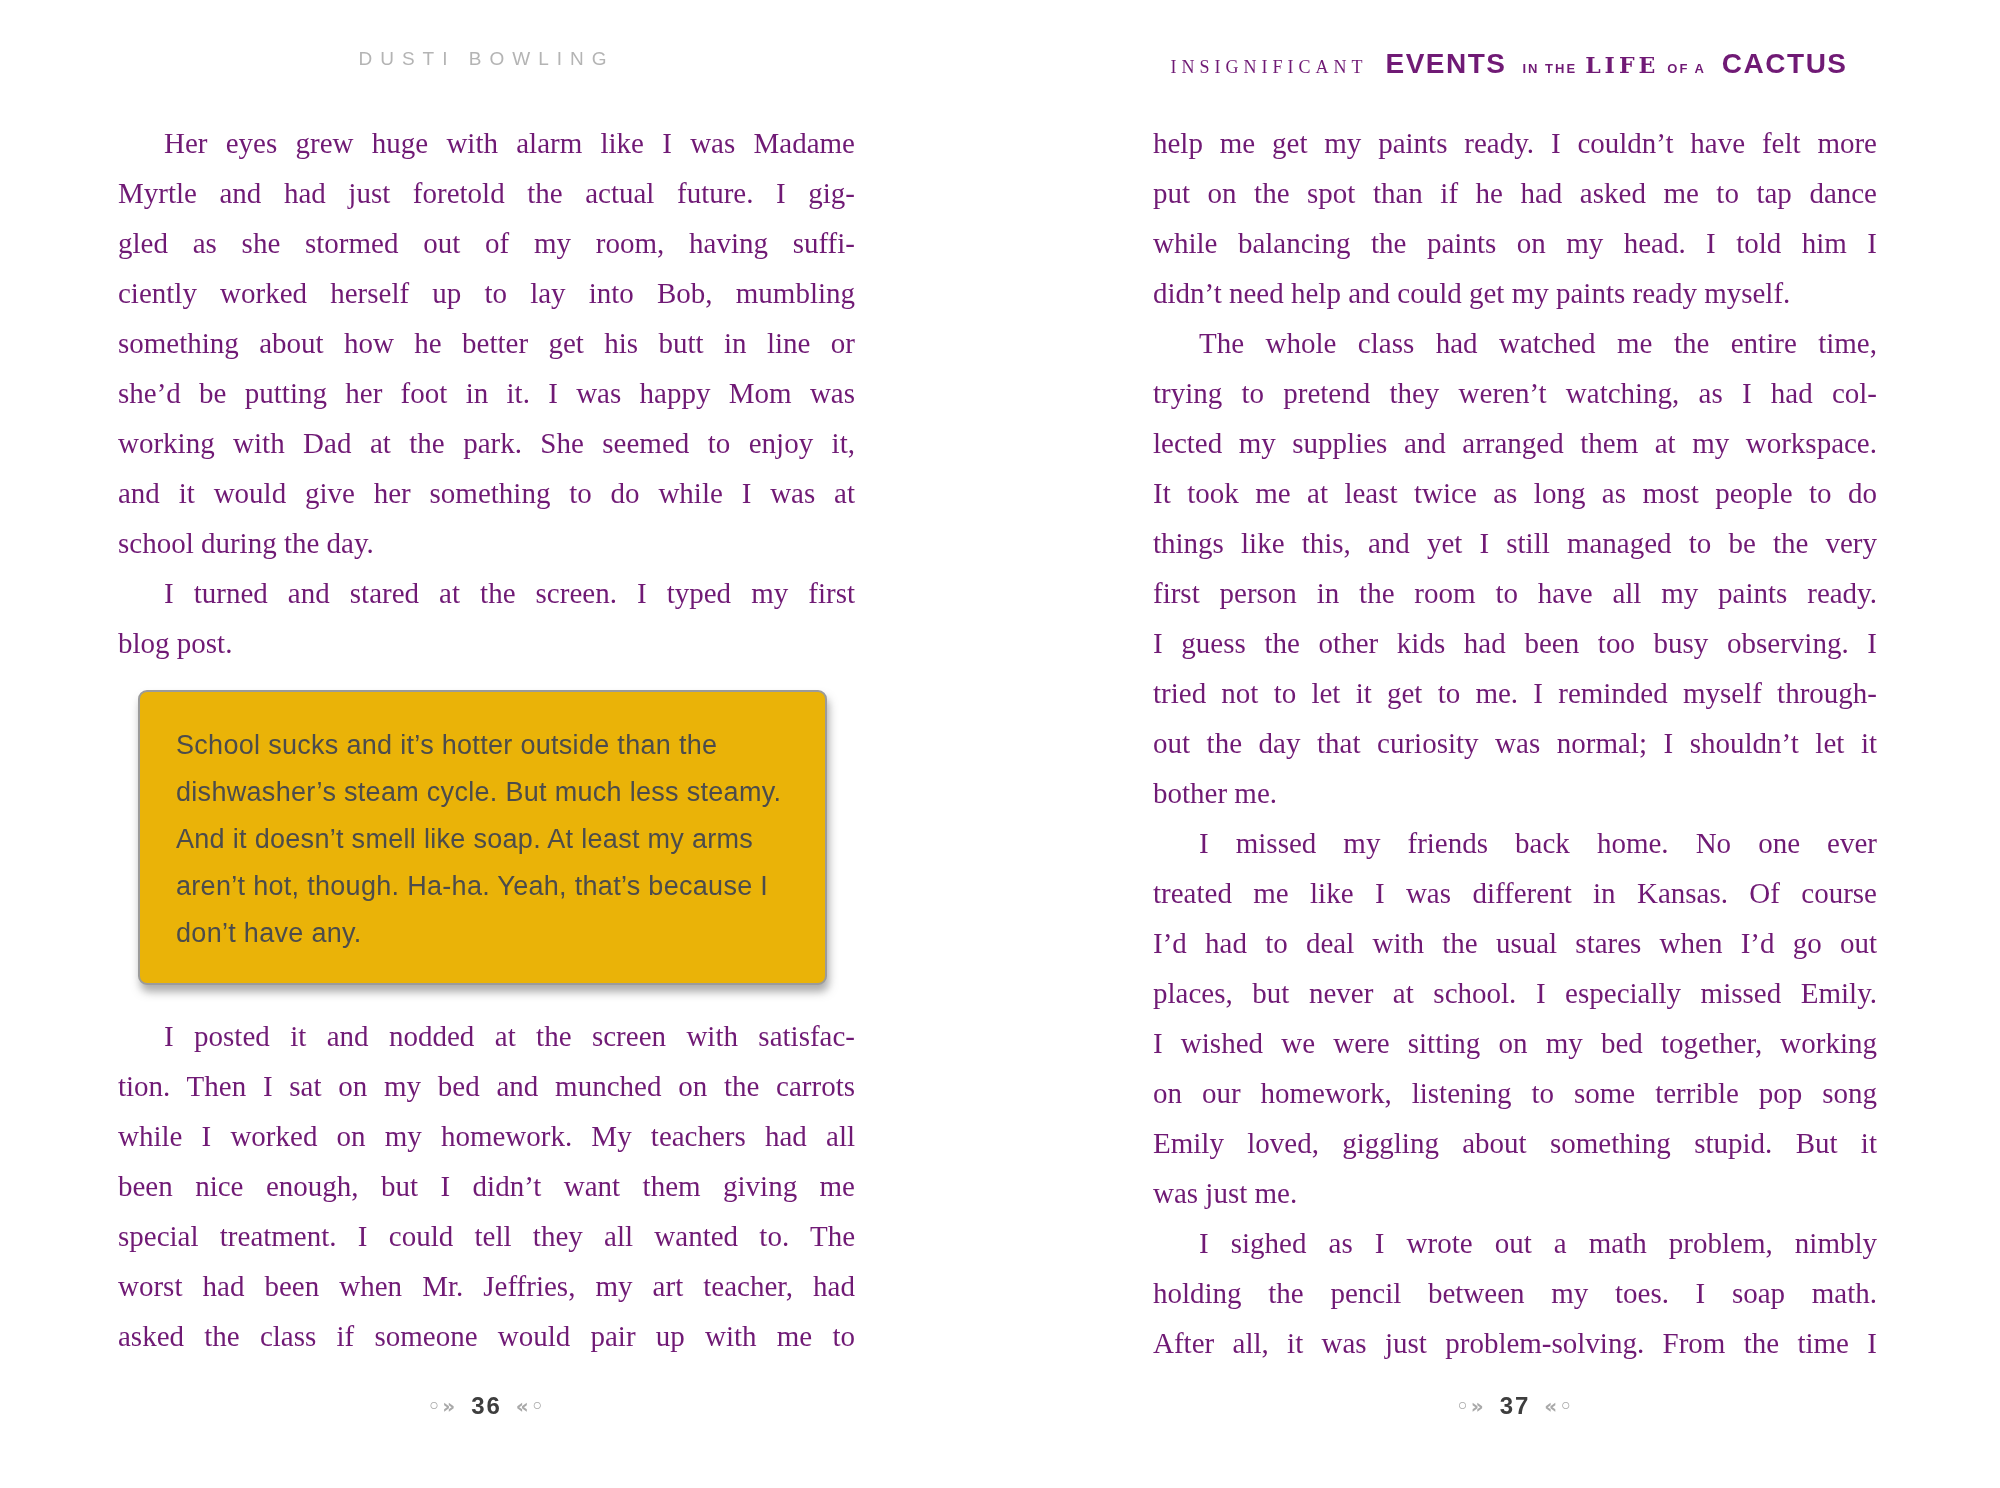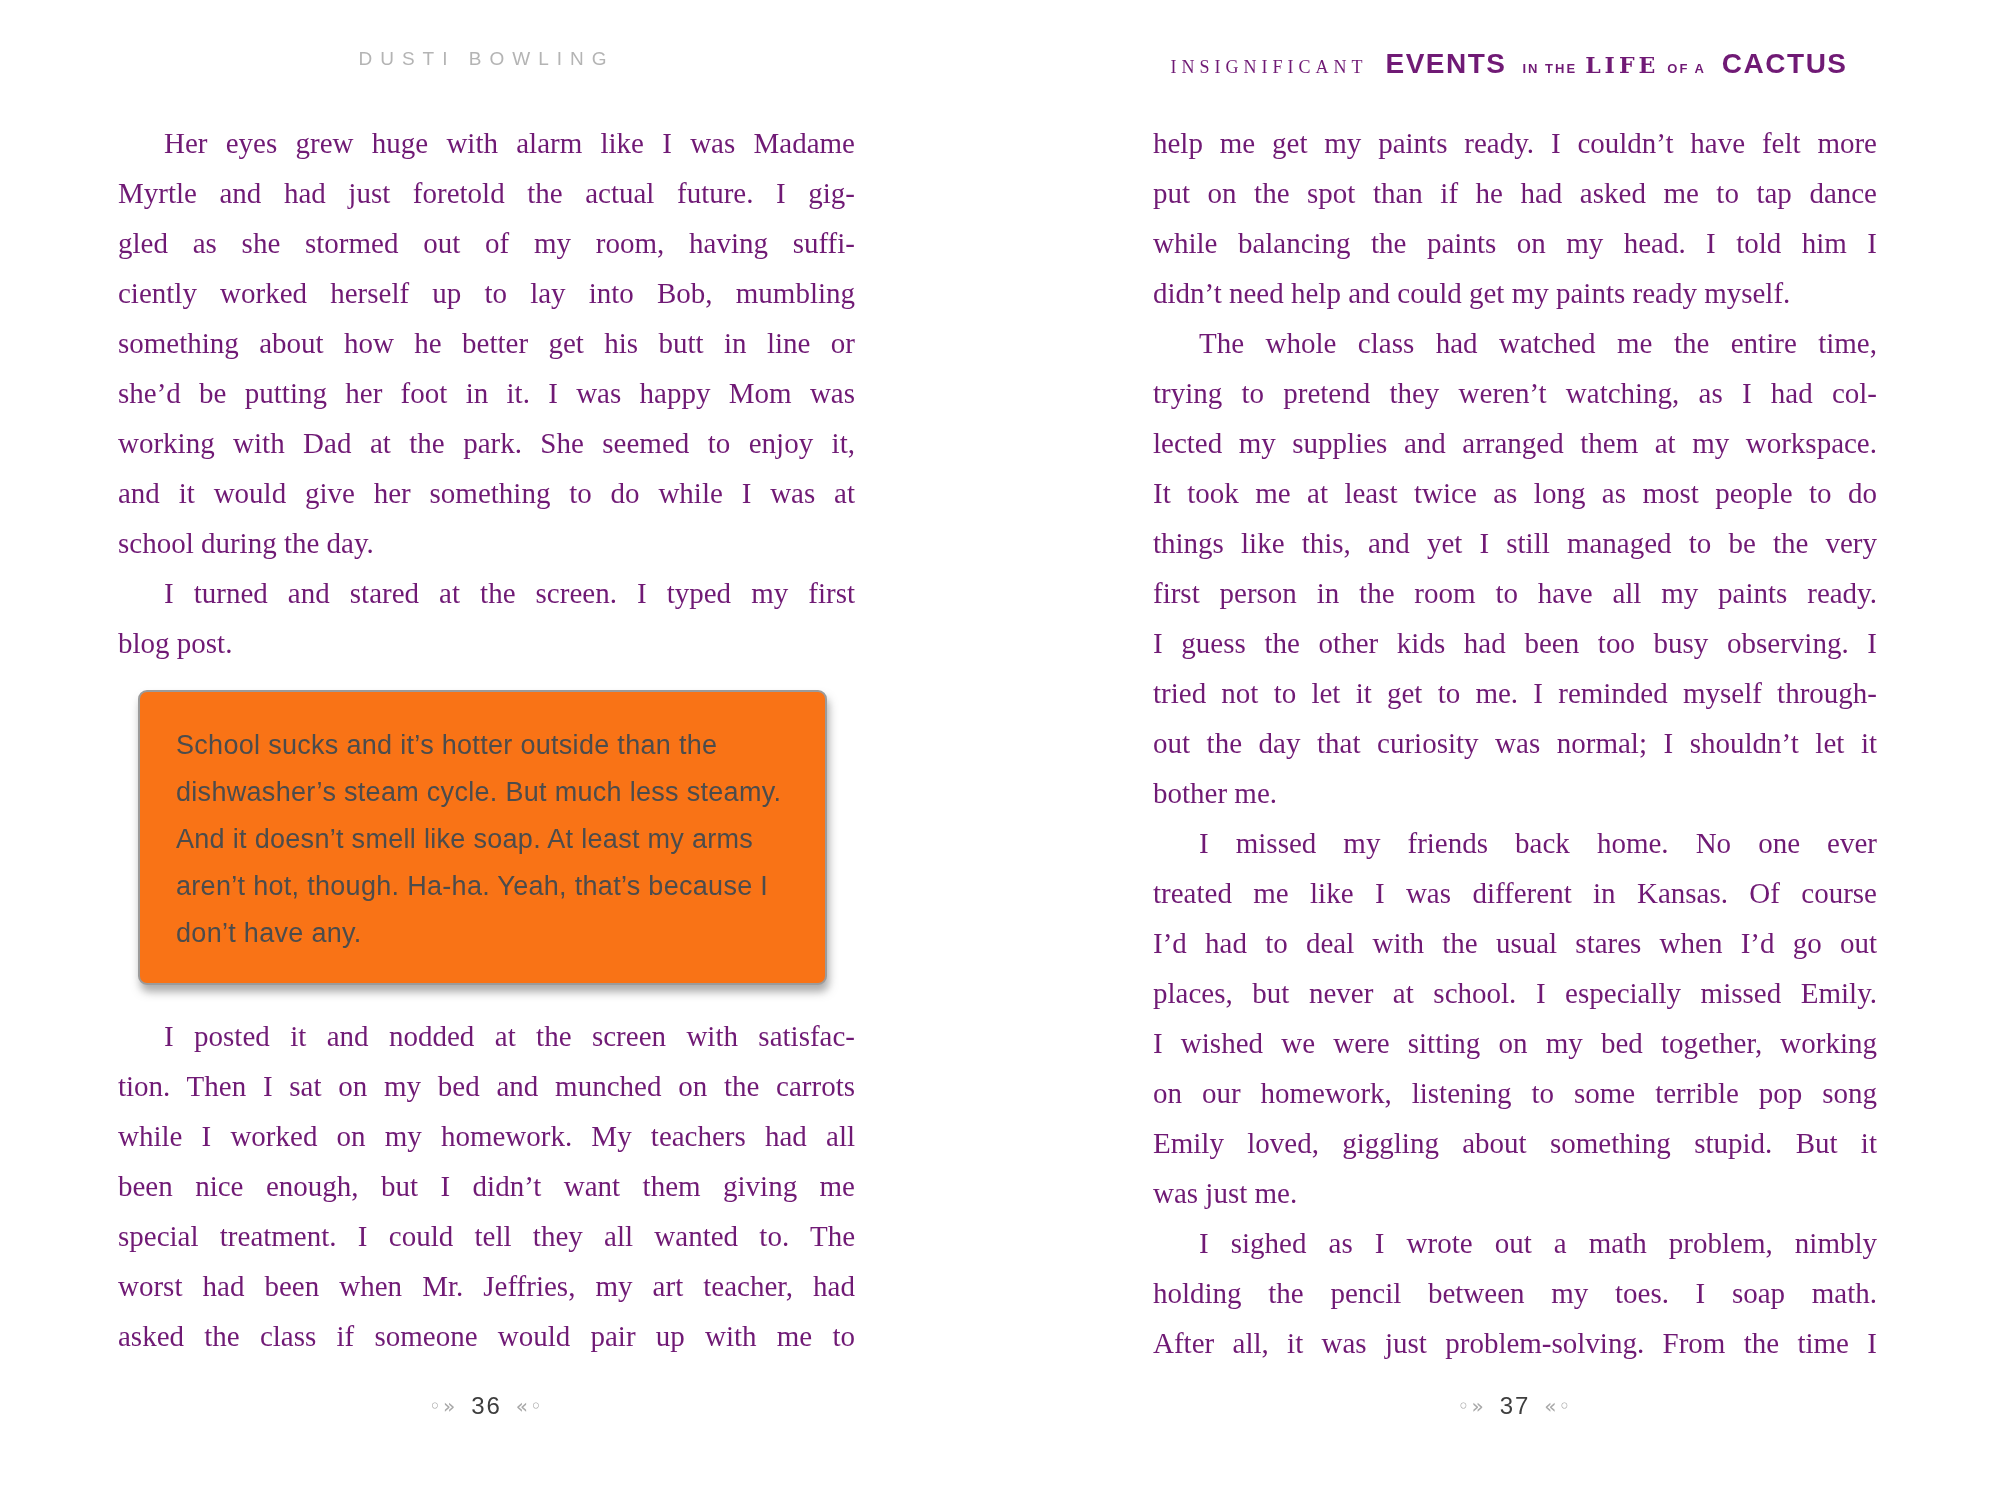--- a/index.html
+++ b/index.html
@@ -95,40 +95,41 @@
     color: #701a75;
   }
   .body-line.indent  { text-indent: 46px; }
   .body-line.endline { text-align-last: left; }
 
   .quote-box {
     box-sizing: border-box;
     margin: 22px 28px 26px 20px;
     border: 2px solid #9b9b9b;
     border-radius: 9px;
-    background: #f97316;
+    background: #eab308;
     box-shadow: 2px 7px 9px rgba(90,90,90,0.5);
     padding: 30px 30px 26px 36px;
   }
   .quote-line {
     font-family: "Liberation Sans", sans-serif;
     font-size: 27px;
     line-height: 47px;
     color: #4c4c4c;
     letter-spacing: 0.3px;
     text-align: left;
   }
 
   .page-footer {
     position: absolute;
     top: 1392px;
     left: 0;
     width: 100%;
     text-align: center;
     white-space: nowrap;
+    font-weight: bold;
   }
   .orn {
     font-family: "DejaVu Sans", sans-serif;
     font-size: 20px;
     color: #a9a9a9;
     letter-spacing: 2px;
     vertical-align: 1px;
   }
   .pnum {
     font-family: "Liberation Sans", sans-serif;

